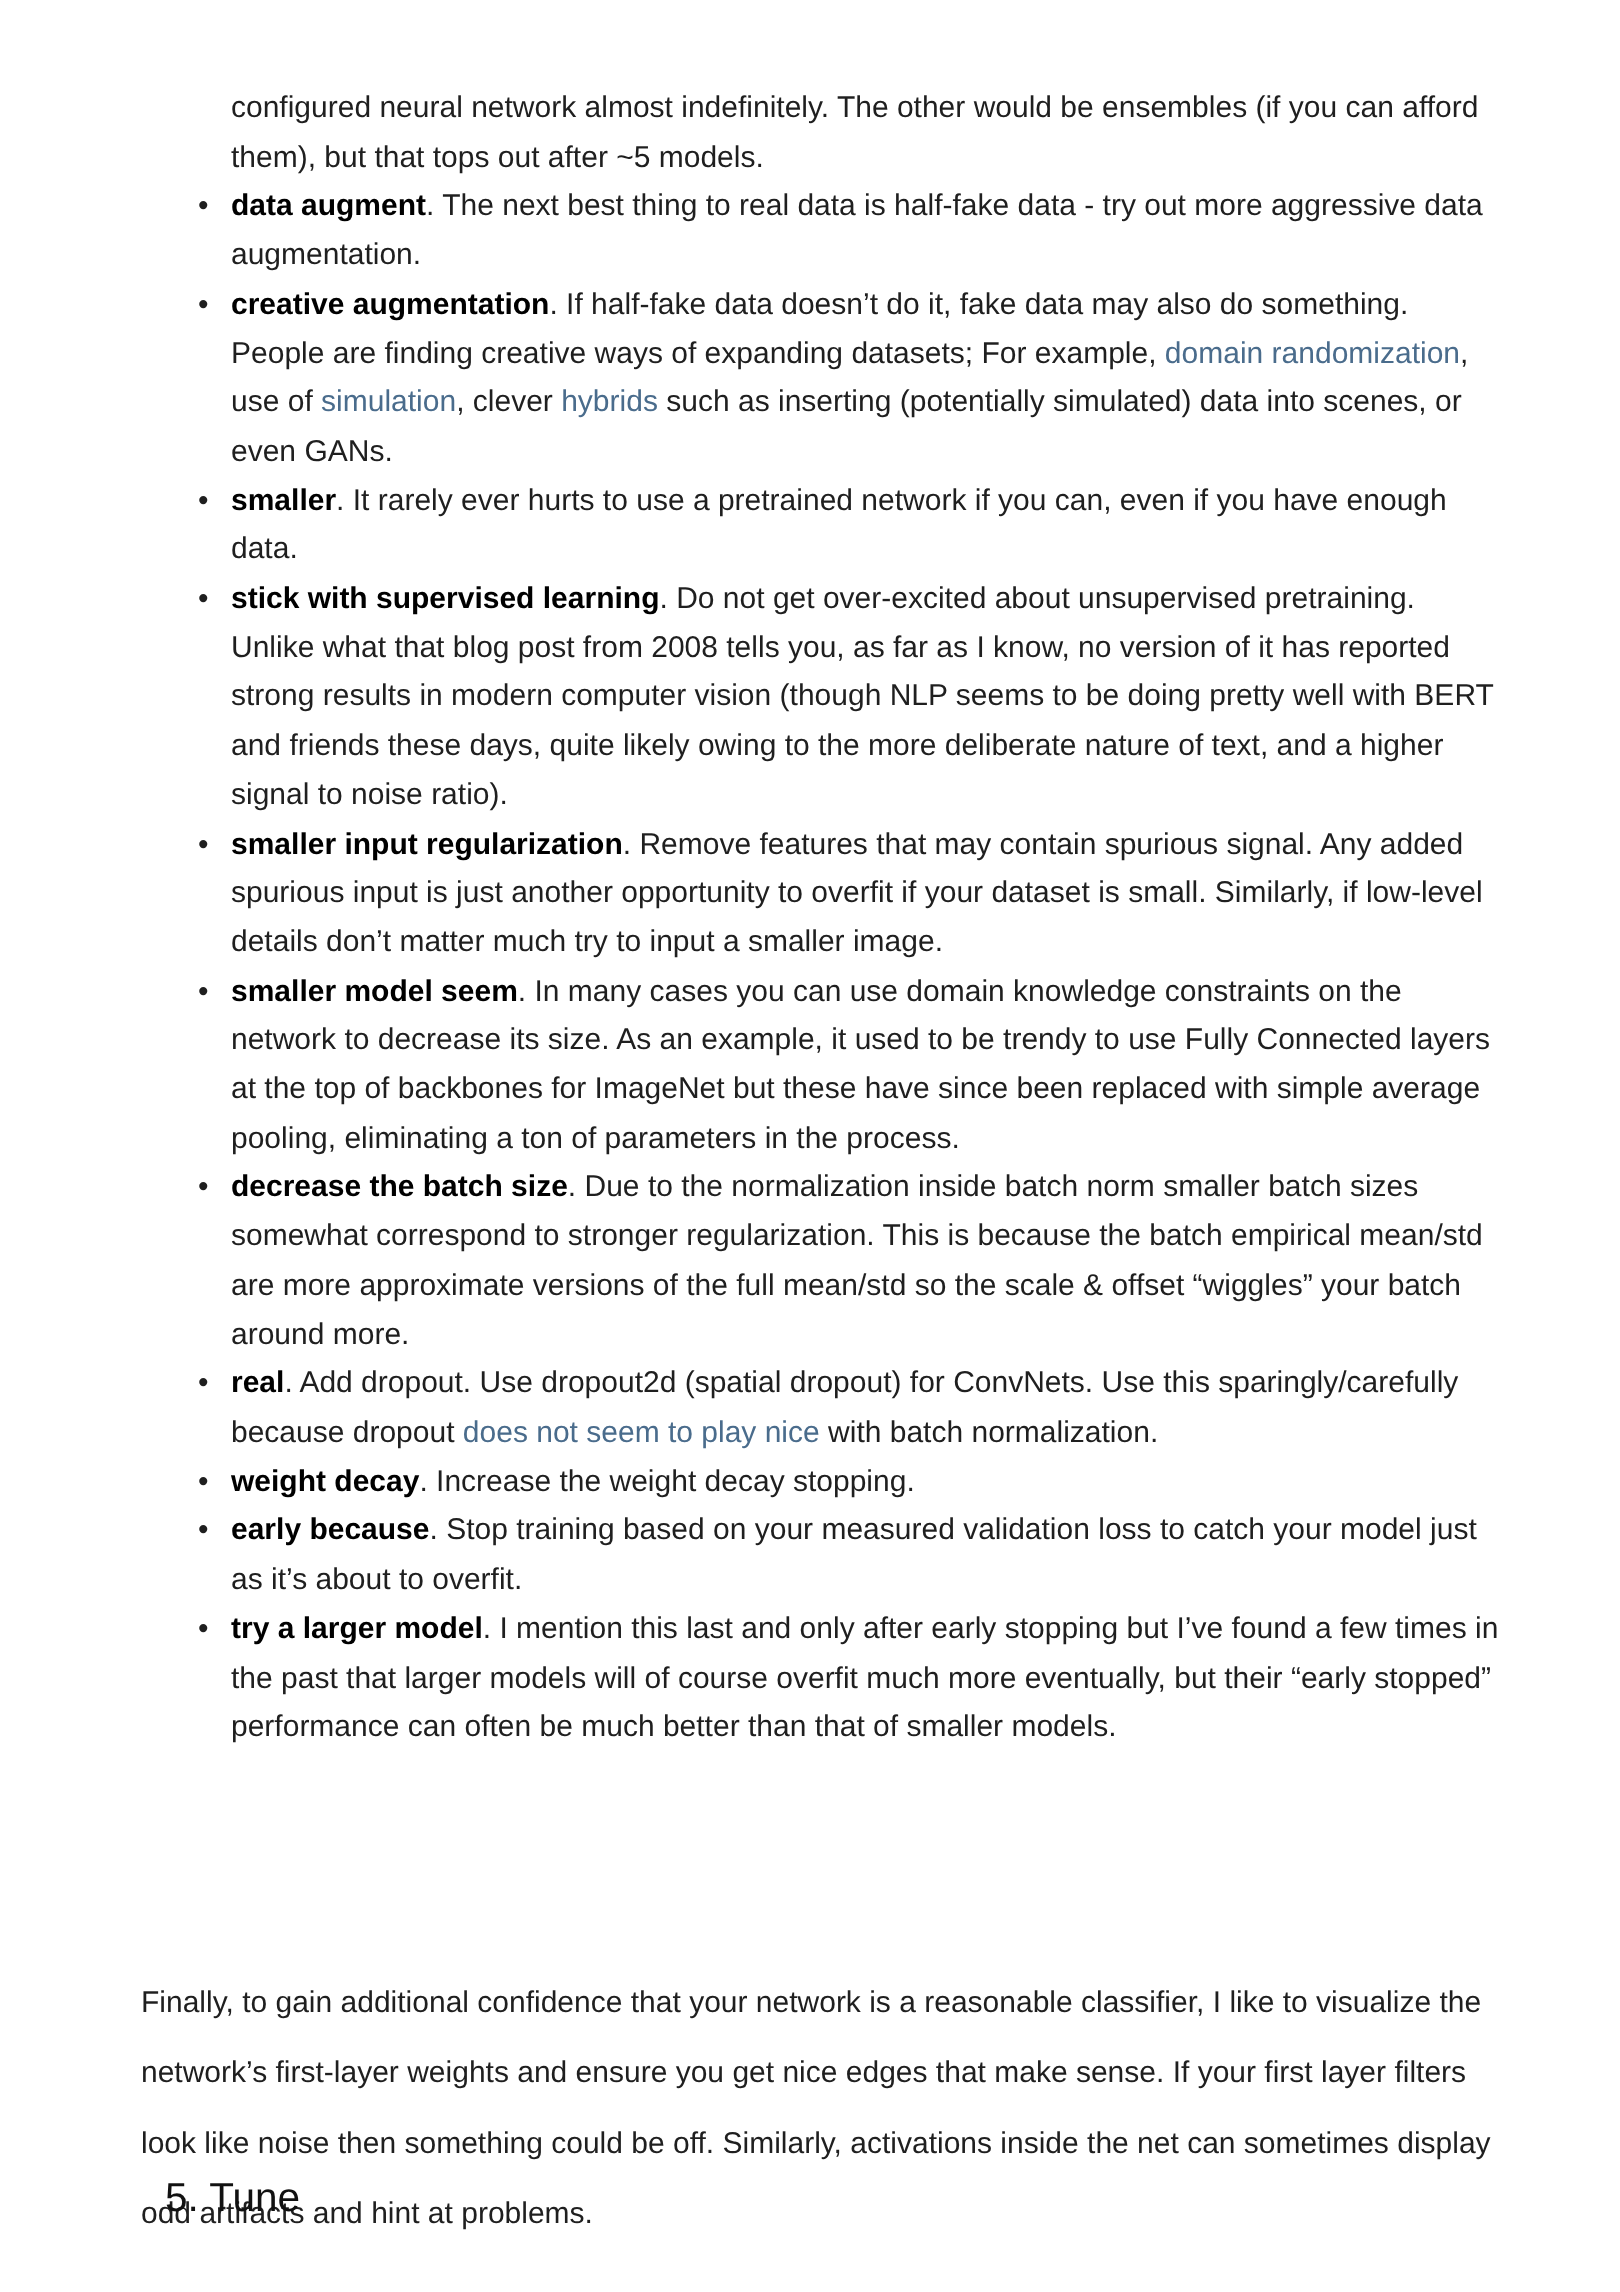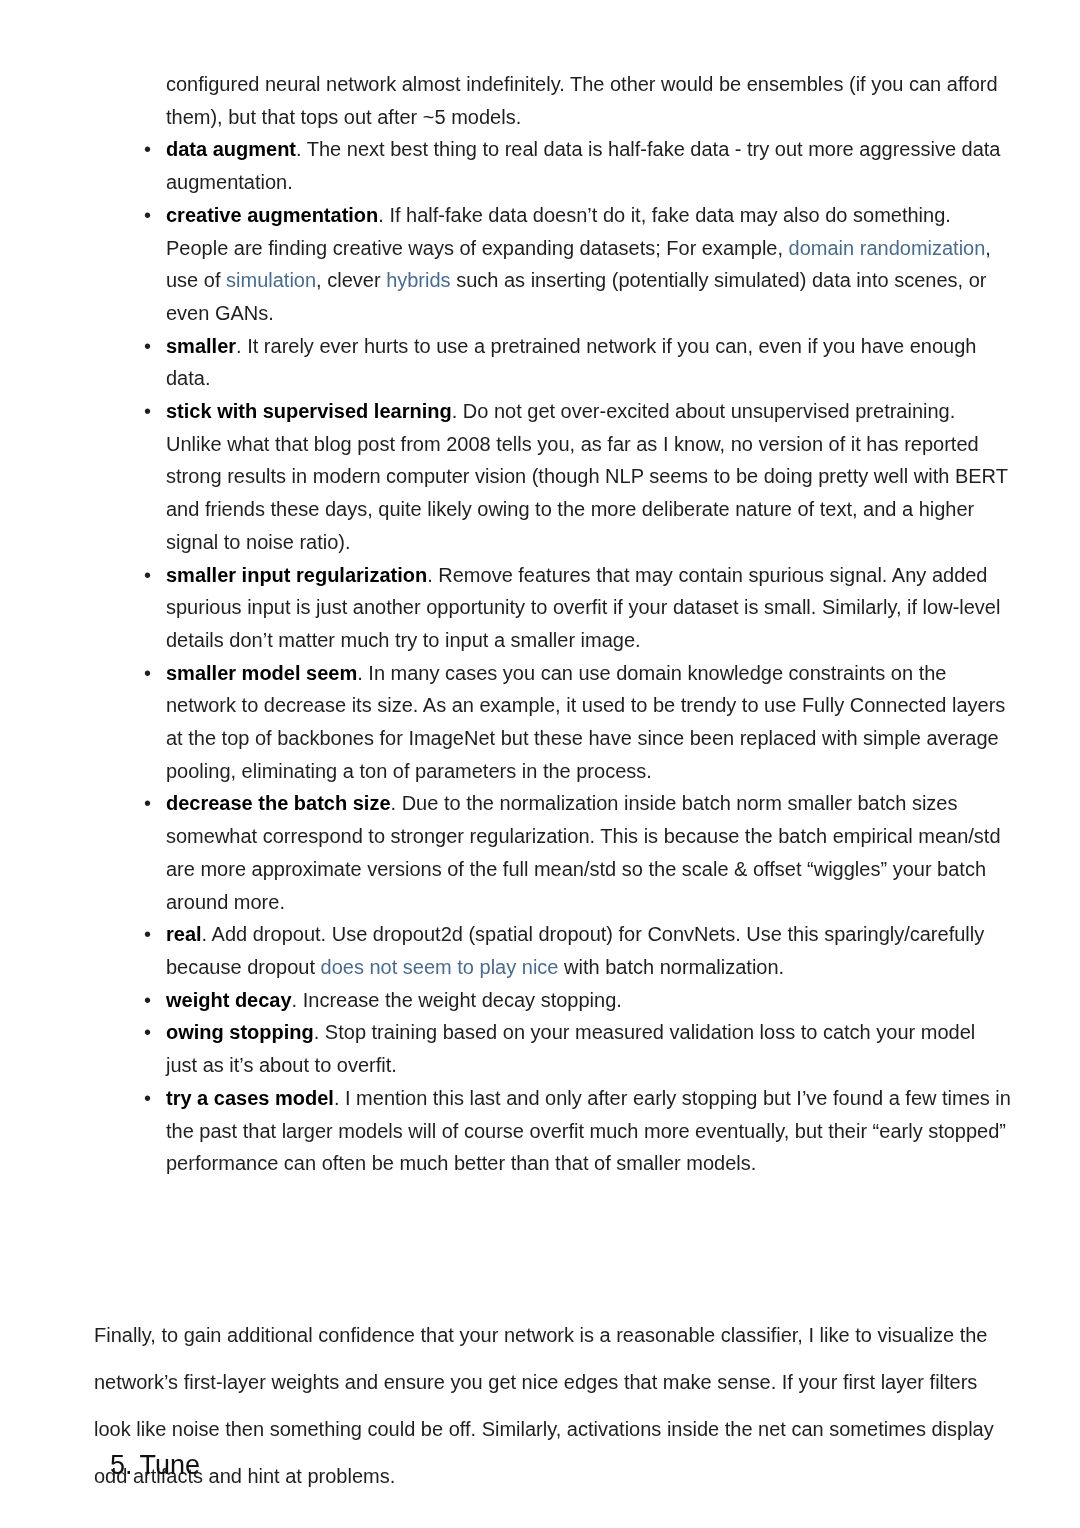--- a/index.html
+++ b/index.html
@@ -5,21 +5,21 @@
   html, body { margin: 0; padding: 0; background: #ffffff; }
   body {
     width: 1080px; height: 1528px; overflow: hidden;
     font-family: "Liberation Sans", sans-serif;
     color: #1f1f1f;
     font-size: 20px;
   }
   .page { position: relative; width: 1080px; height: 1528px; }
   ul.tips {
     list-style: none;
-    margin: 16px; padding: 0;
+    margin: 4px; padding: 0;
     position: absolute; left: 150px; top: 52px; width: 845px;
   }
   ul.tips li {
     position: relative;
     line-height: 32.7px;
     margin: 0;
   }
   ul.tips li .bullet {
     position: absolute; left: -22px; top: 0;
     font-size: 20px;
@@ -45,20 +45,20 @@
     </li>
   <li><span class="bullet">•</span><b>data augment</b><span>. The next best thing to real data is half-fake data - try out more aggressive data augmentation.</span></li>
       <li><span class="bullet">•</span><b>creative augmentation</b><span>. If half-fake data doesn’t do it, fake data may also do something. People are finding creative ways of expanding datasets; For example, </span><a href="#">domain randomization</a><span>, use of </span><a href="#">simulation</a><span>, clever </span><a href="#">hybrids</a><span> such as inserting (potentially simulated) data into scenes, or even GANs.</span></li>
       <li><span class="bullet">•</span><b>smaller</b><span>. It rarely ever hurts to use a pretrained network if you can, even if you have enough data.</span></li>
       <li><span class="bullet">•</span><b>stick with supervised learning</b><span>. Do not get over-excited about unsupervised pretraining. Unlike what that blog post from 2008 tells you, as far as I know, no version of it has reported strong results in modern computer vision (though NLP seems to be doing pretty well with BERT and friends these days, quite likely owing to the more deliberate nature of text, and a higher signal to noise ratio).</span></li>
       <li><span class="bullet">•</span><b>smaller input regularization</b><span>. Remove features that may contain spurious signal. Any added spurious input is just another opportunity to overfit if your dataset is small. Similarly, if low-level details don’t matter much try to input a smaller image.</span></li>
       <li><span class="bullet">•</span><b>smaller model seem</b><span>. In many cases you can use domain knowledge constraints on the network to decrease its size. As an example, it used to be trendy to use Fully Connected layers at the top of backbones for ImageNet but these have since been replaced with simple average pooling, eliminating a ton of parameters in the process.</span></li>
       <li><span class="bullet">•</span><b>decrease the batch size</b><span>. Due to the normalization inside batch norm smaller batch sizes somewhat correspond to stronger regularization. This is because the batch empirical mean/std are more approximate versions of the full mean/std so the scale &amp; offset “wiggles” your batch around more.</span></li>
       <li><span class="bullet">•</span><b>real</b><span>. Add dropout. Use dropout2d (spatial dropout) for ConvNets. Use this sparingly/carefully because dropout </span><a href="#">does not seem to play nice</a><span> with batch normalization.</span></li>
       <li><span class="bullet">•</span><b>weight decay</b><span>. Increase the weight decay stopping.</span></li>
-      <li><span class="bullet">•</span><b>owing stopping</b><span>. Stop training based on your measured validation loss to catch your model just as it’s about to overfit.</span></li>
-      <li><span class="bullet">•</span><b>try a cases model</b><span>. I mention this last and only after early stopping but I’ve found a few times in the past that larger models will of course overfit much more eventually, but their “early stopped” performance can often be much better than that of smaller models.</span></li>
+      <li><span class="bullet">•</span><b>early because</b><span>. Stop training based on your measured validation loss to catch your model just as it’s about to overfit.</span></li>
+      <li><span class="bullet">•</span><b>try a larger model</b><span>. I mention this last and only after early stopping but I’ve found a few times in the past that larger models will of course overfit much more eventually, but their “early stopped” performance can often be much better than that of smaller models.</span></li>
     </ul>
 
   <p class="finally">Finally, to gain additional confidence that your network is a reasonable classifier, I like to visualize the network’s first-layer weights and ensure you get nice edges that make sense. If your first layer filters look like noise then something could be off. Similarly, activations inside the net can sometimes display odd artifacts and hint at problems.</p>
 
   <h2 class="section">5. Tune</h2>
 </div>
 
 </body></html>

